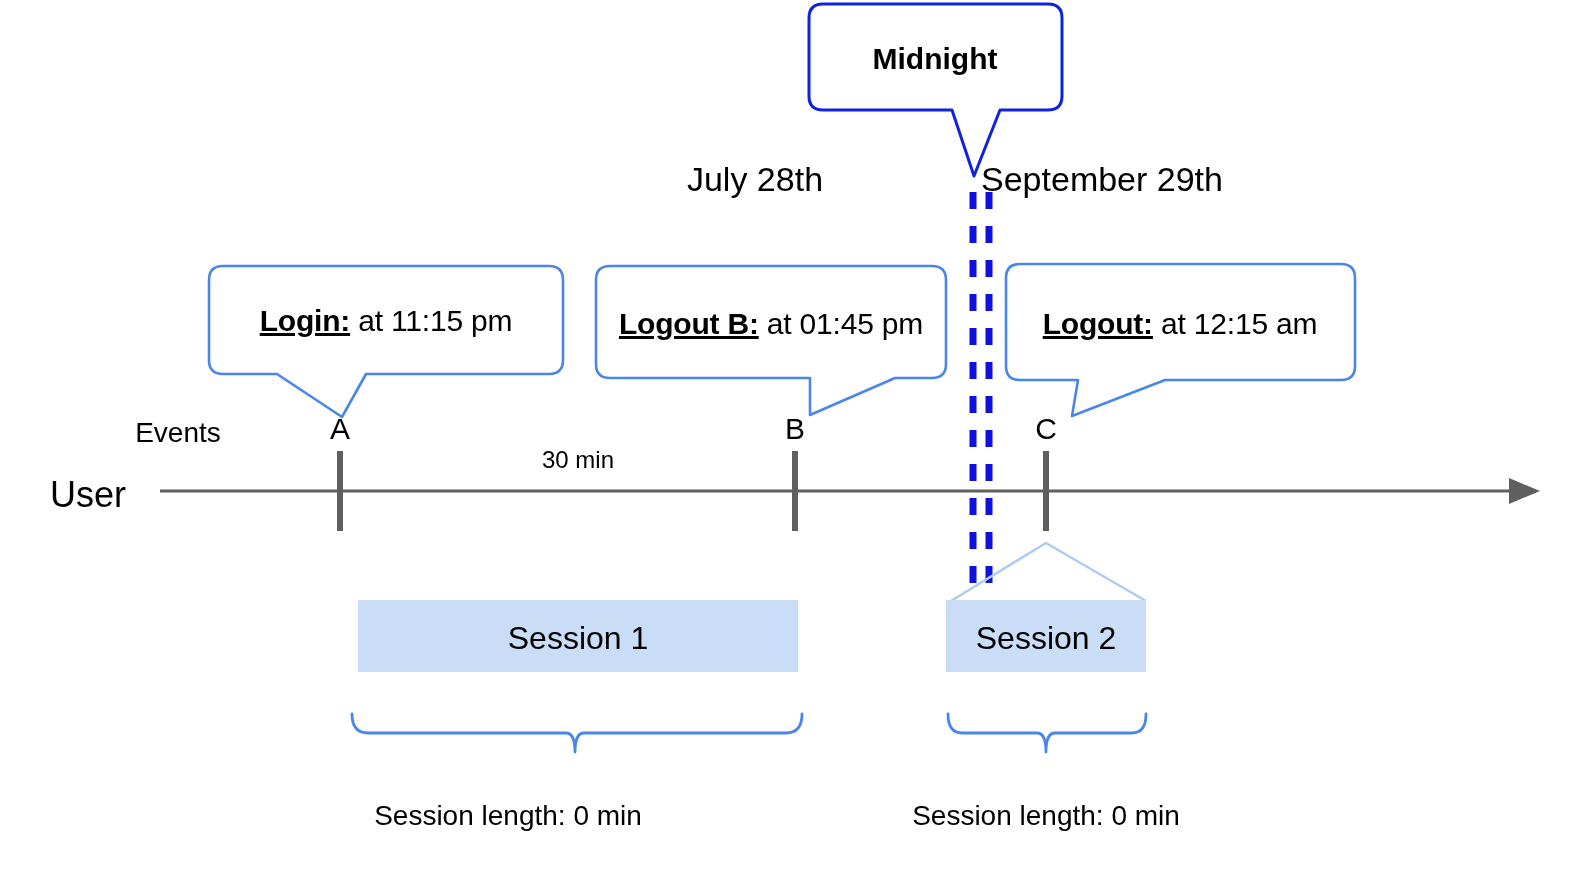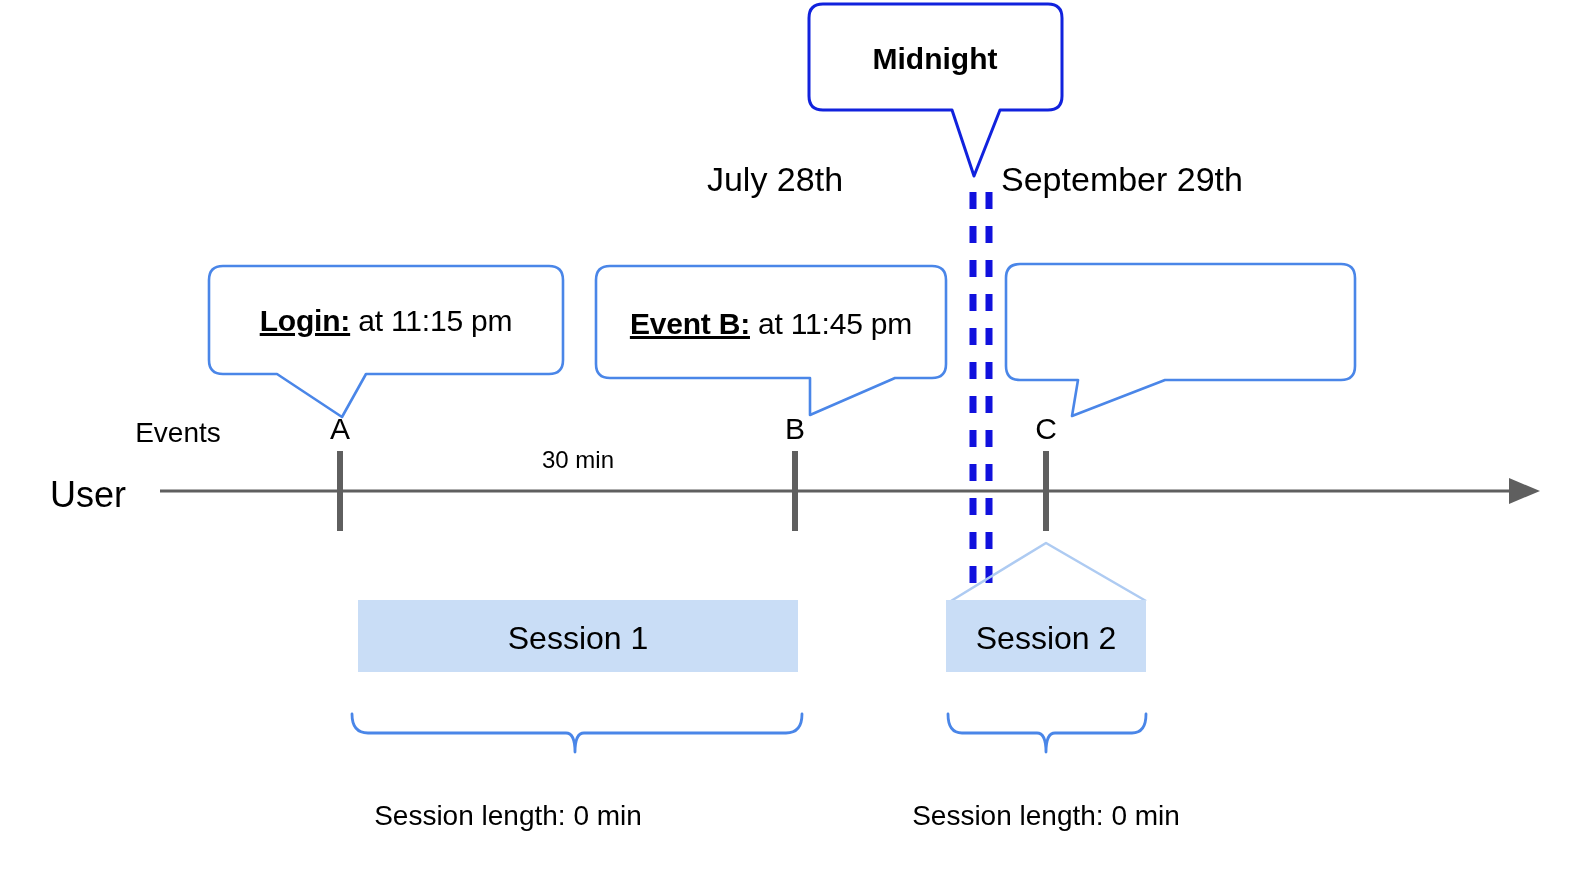--- a/index.html
+++ b/index.html
@@ -32,21 +32,21 @@
   }
   .callout-text {
     font-size: 30px;
     letter-spacing: -0.2px;
   }
   .callout-text b { font-weight: bold; text-decoration: underline; }
   .midnight-text {
     font-size: 30px;
     font-weight: bold;
   }
-  .date-text { font-size: 34px; margin-left: 20px; }
+  .date-text { font-size: 34px; }
   .axis-label-user { font-size: 36px; }
   .axis-label-events { font-size: 28px; }
   .marker-letter { font-size: 30px; }
   .dur-text { font-size: 24px; }
   .session-text { font-size: 32px; }
   .sesslen-text { font-size: 28px; }
   .ctr { transform: translateX(-50%); }
 </style>
 </head>
 <body>
@@ -118,23 +118,26 @@
   <div class="txt midnight-text ctr" style="left:935px; top:42px;">Midnight</div>
 
   <div class="txt date-text ctr" style="left:755px; top:160px;">July 28th</div>
   <div class="txt date-text ctr" style="left:1102px; top:160px;">September 29th</div>
 
   <div class="txt callout-text ctr" style="left:386px; top:304px;">
     <b>Login:</b><span> at 11:15 pm</span>
   </div>
 
   <div class="txt callout-text ctr" style="left:771px; top:307px;">
-    <b>Event B:</b><span> at 11:45 pm</span>
+    <b>Logout B:</b><span> at 01:45 pm</span>
   </div>
 
+  <div class="txt callout-text ctr" style="left:1180px; top:307px;">
+    <b>Logout:</b><span> at 12:15 am</span>
+  </div>
 
   <div class="txt axis-label-events ctr" style="left:178px; top:417px;">Events</div>
 
   <div class="txt marker-letter ctr" style="left:340px; top:412px;">A</div>
   <div class="txt marker-letter ctr" style="left:795px; top:412px;">B</div>
   <div class="txt marker-letter ctr" style="left:1046px; top:412px;">C</div>
 
   <div class="txt dur-text ctr" style="left:578px; top:446px;">30 min</div>
 
   <div class="txt axis-label-user" style="left:50px; top:474px;">User</div>

